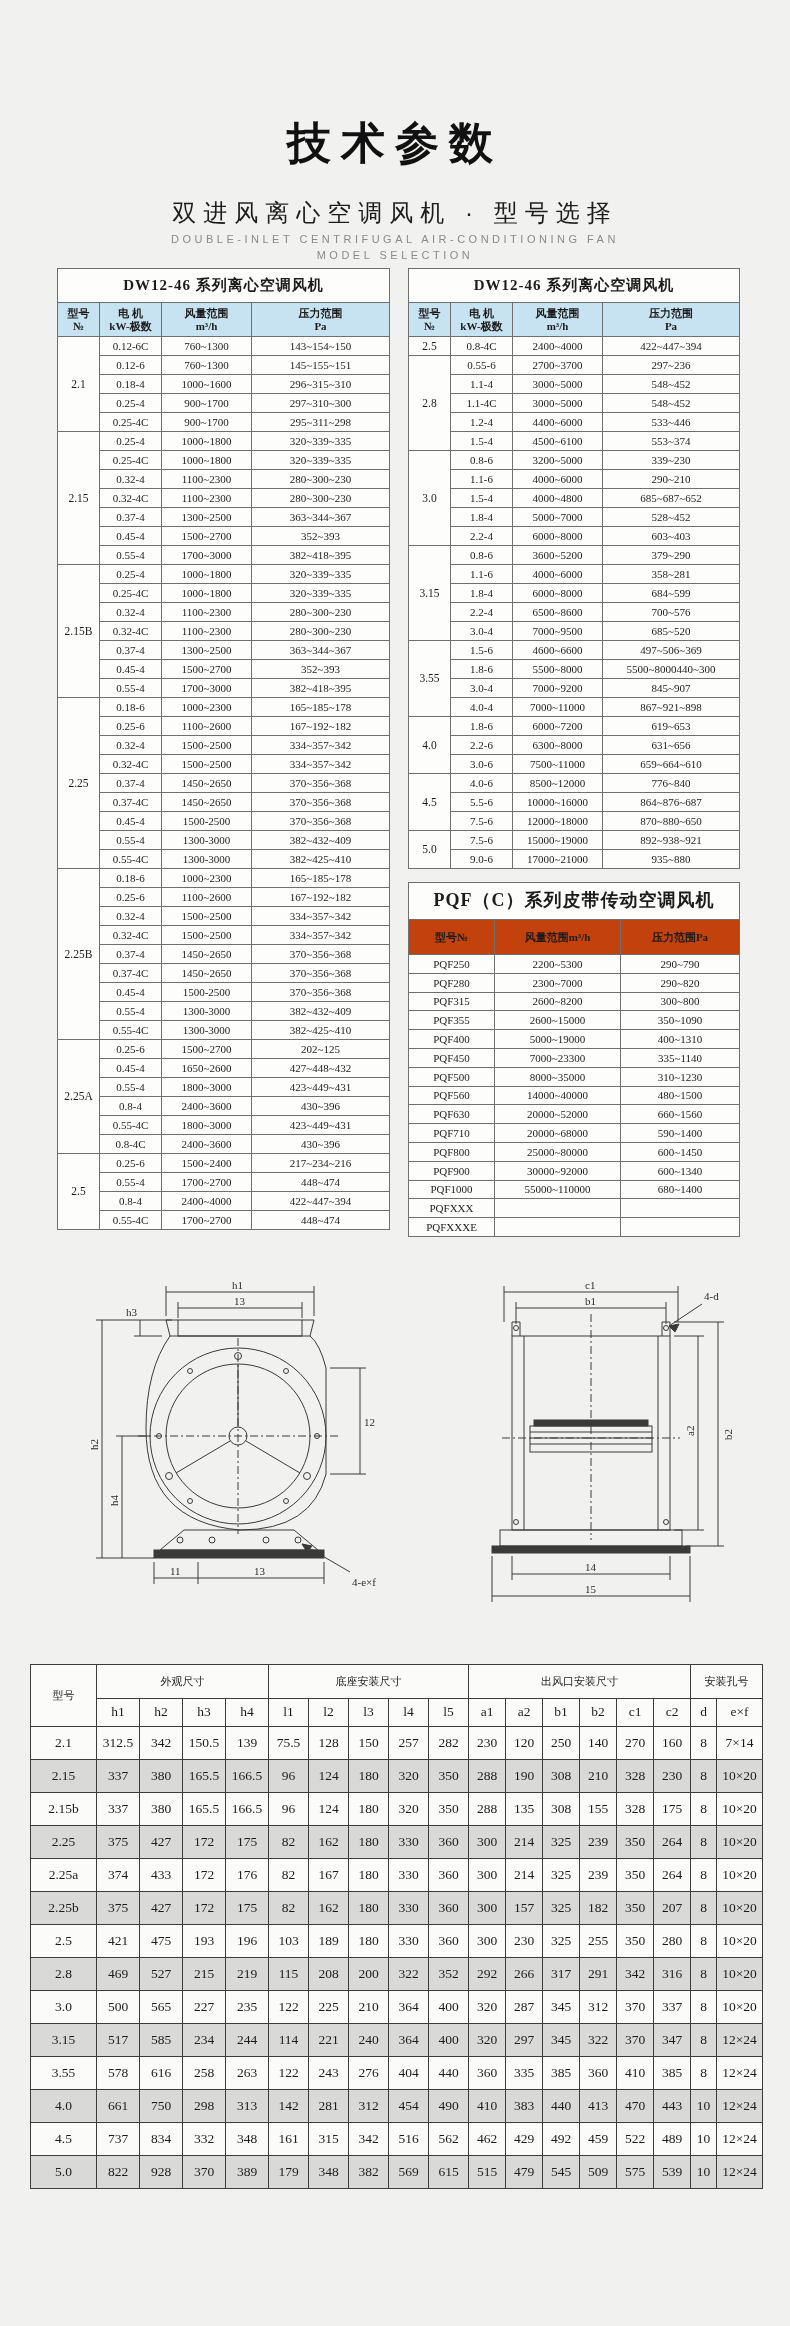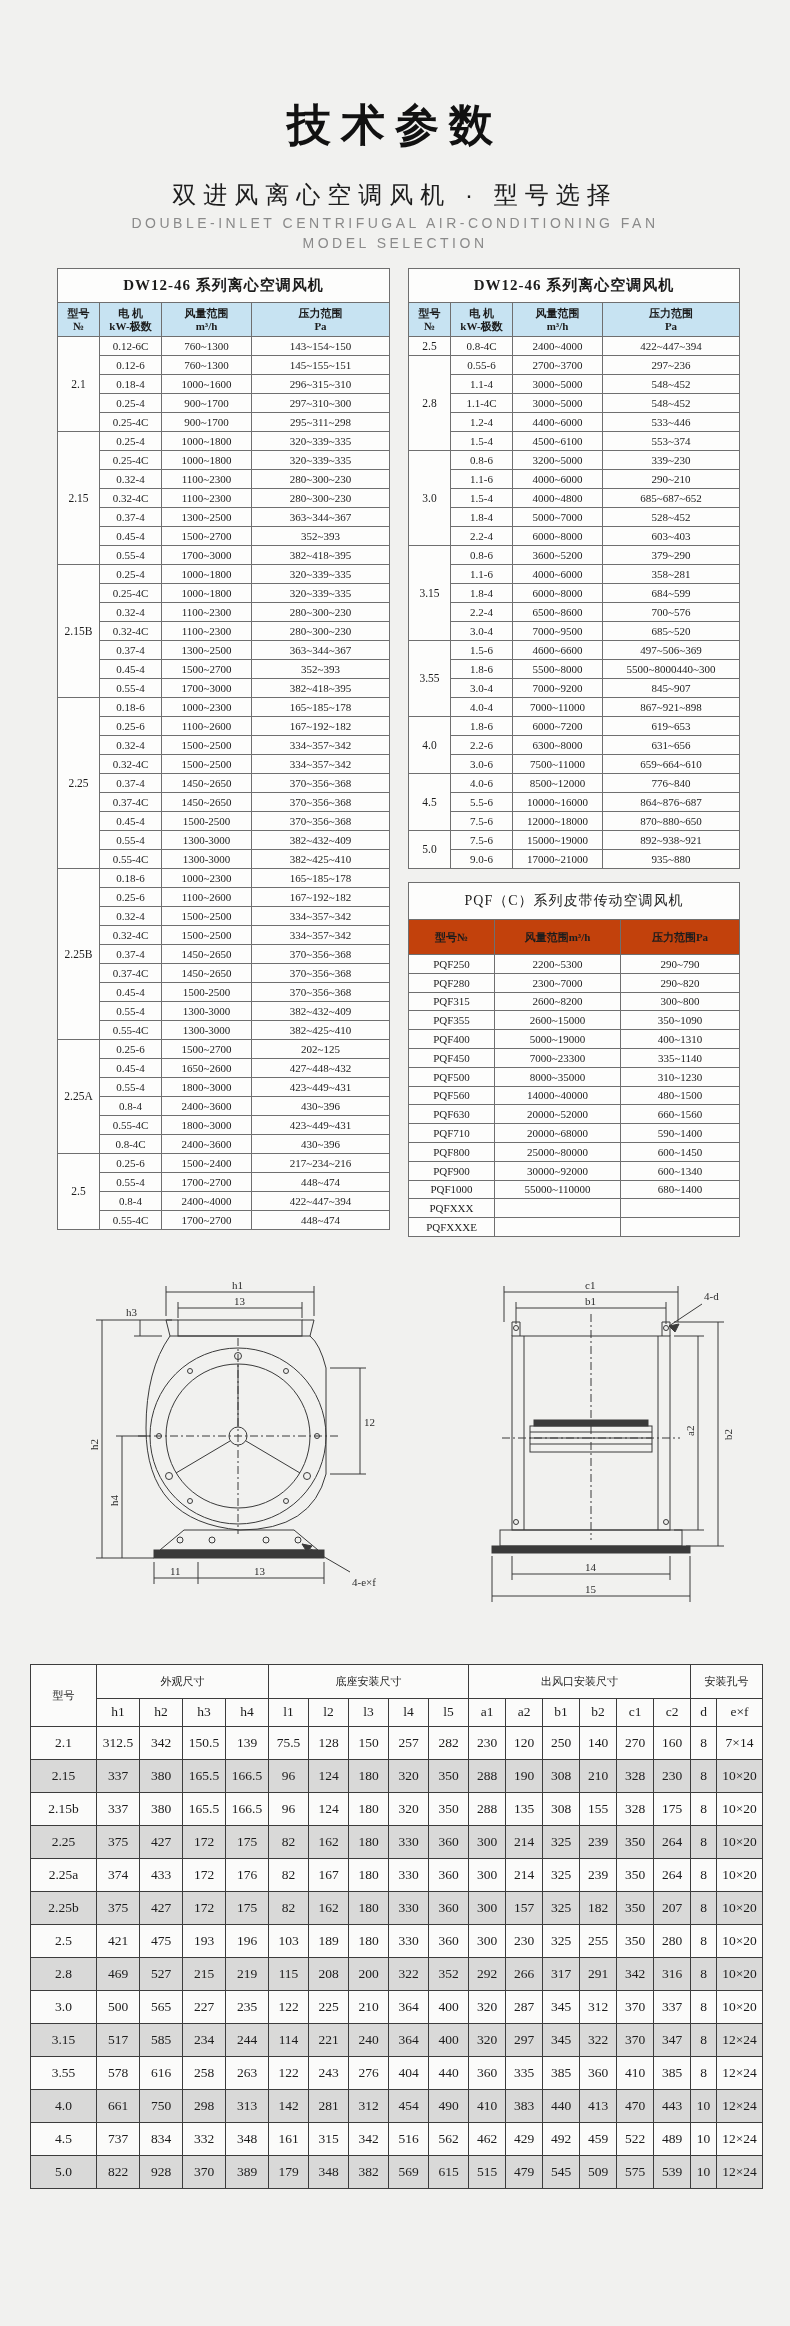--- a/index.html
+++ b/index.html
@@ -1,43 +1,43 @@
 <!DOCTYPE html>
 <html><head>
 <meta charset="utf-8">
 <style>
   html,body{margin:0;padding:0;background:#e8e8e6;}
   .page{position:relative;width:790px;height:2326px;margin:0 auto;background:#f1f1ef;
         font-family:"Liberation Serif",serif;color:#1c1c1c;overflow:hidden;}
 
   
   .hdr{position:absolute;top:96px;left:0;width:100%;text-align:center;}
-  .hdr h1{margin:0;font-size:44px;font-weight:bold;letter-spacing:10px;color:#111;
+  .hdr h1{margin:18px;font-size:44px;font-weight:bold;letter-spacing:10px;color:#111;
           font-family:"Liberation Sans",sans-serif;}
   .hdr .sub{margin-top:24px;font-size:24px;letter-spacing:7px;color:#1d1d1d;
             font-family:"Liberation Sans",sans-serif;}
-  .hdr .en{margin-top:4px;font-size:14px;letter-spacing:3.5px;color:#8a8a8a;
+  .hdr .en{margin-top:4px;font-size:11px;letter-spacing:3.5px;color:#8a8a8a;
            font-family:"Liberation Sans",sans-serif;}
 
   
   .tables{position:absolute;left:57px;top:268px;width:779px;display:flex;gap:18px;align-items:flex-start;}
   table{border-collapse:collapse;background:#fdfdfc;}
   .spec{width:333px;table-layout:fixed;font-size:11px;}
   .spec th,.spec td{border:1px solid #6f6f6f;text-align:center;padding:0;line-height:1.1;}
   .spec .ttl th{height:33px;font-size:15px;font-weight:bold;letter-spacing:1px;background:#fdfdfc;}
   .spec .colh th{height:33px;background:#c7e3f2;font-size:11px;font-weight:bold;}
   .spec .colh .u{display:block;font-weight:bold;}
   .spec tbody td{height:18px;}
   .spec td.model{font-size:11.5px;}
   .rightcol{width:332px;display:flex;flex-direction:column;gap:13px;}
   .rightcol .spec{width:332px;}
 
   .pqf{width:332px;table-layout:fixed;font-size:11px;}
   .pqf th,.pqf td{border:1px solid #6f6f6f;text-align:center;padding:0;line-height:1.1;}
-  .pqf .ttl th{height:36px;font-size:14px;font-weight:normal;letter-spacing:1px;}
+  .pqf .ttl th{height:36px;font-size:18px;font-weight:bold;letter-spacing:1px;}
   .pqf .colh th{height:34px;background:#c2410c;font-size:11px;font-weight:bold;}
   .pqf tbody td{height:17.8px;}
 
   
   .diagrams{position:absolute;left:50px;top:1278px;width:700px;height:352px;display:flex;justify-content:space-between;}
   .diagrams svg{display:block;}
   .dim-txt{font-family:"Liberation Serif",serif;font-size:11px;fill:#2c2c2c;}
 
   
   .dim{position:absolute;left:30px;top:1664px;width:733px;table-layout:fixed;

